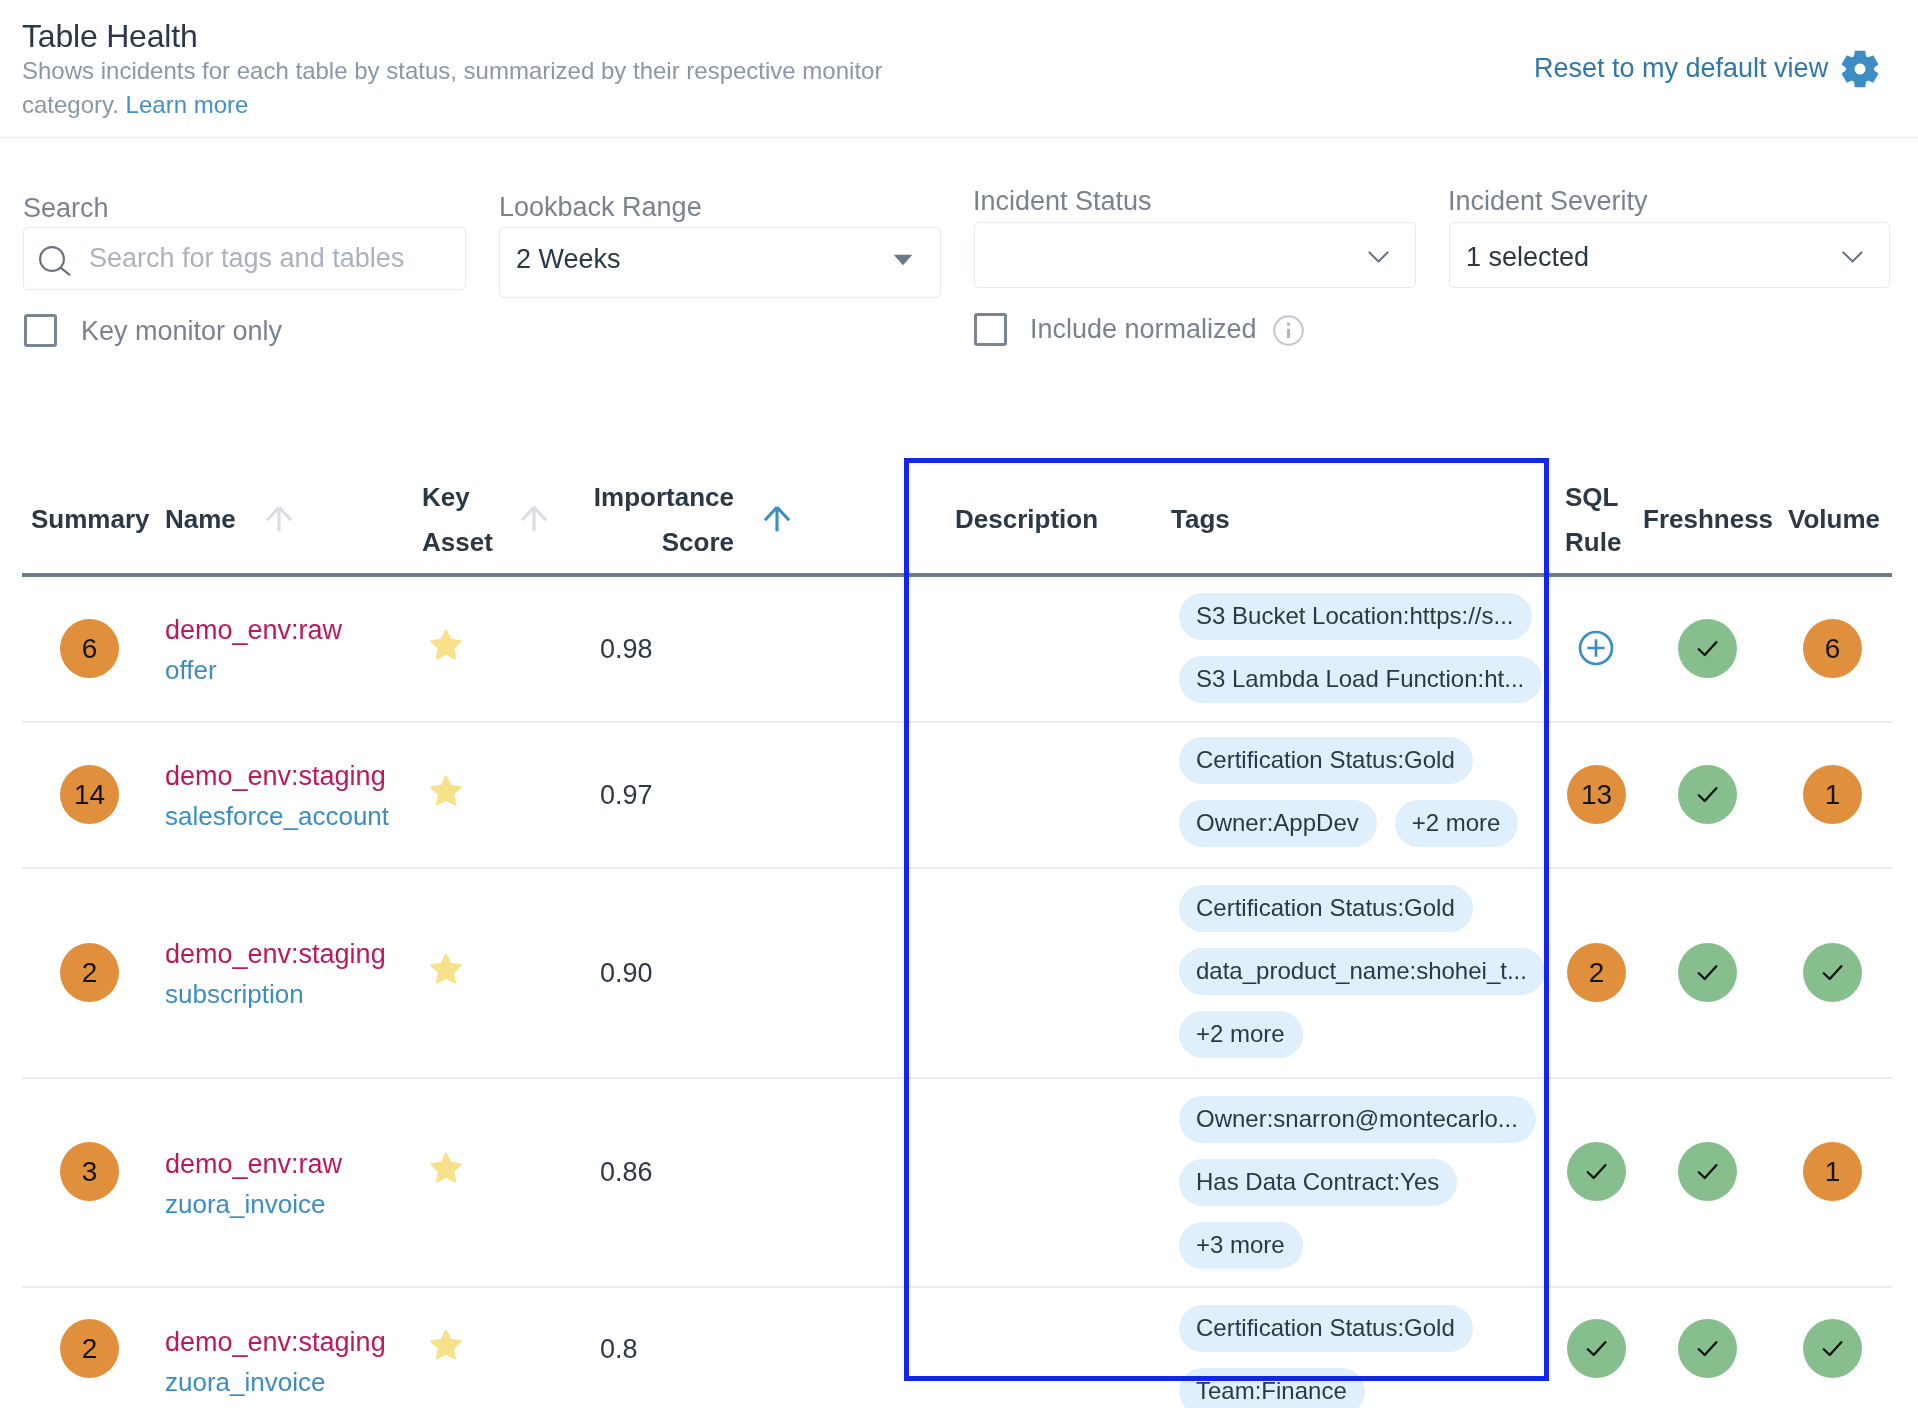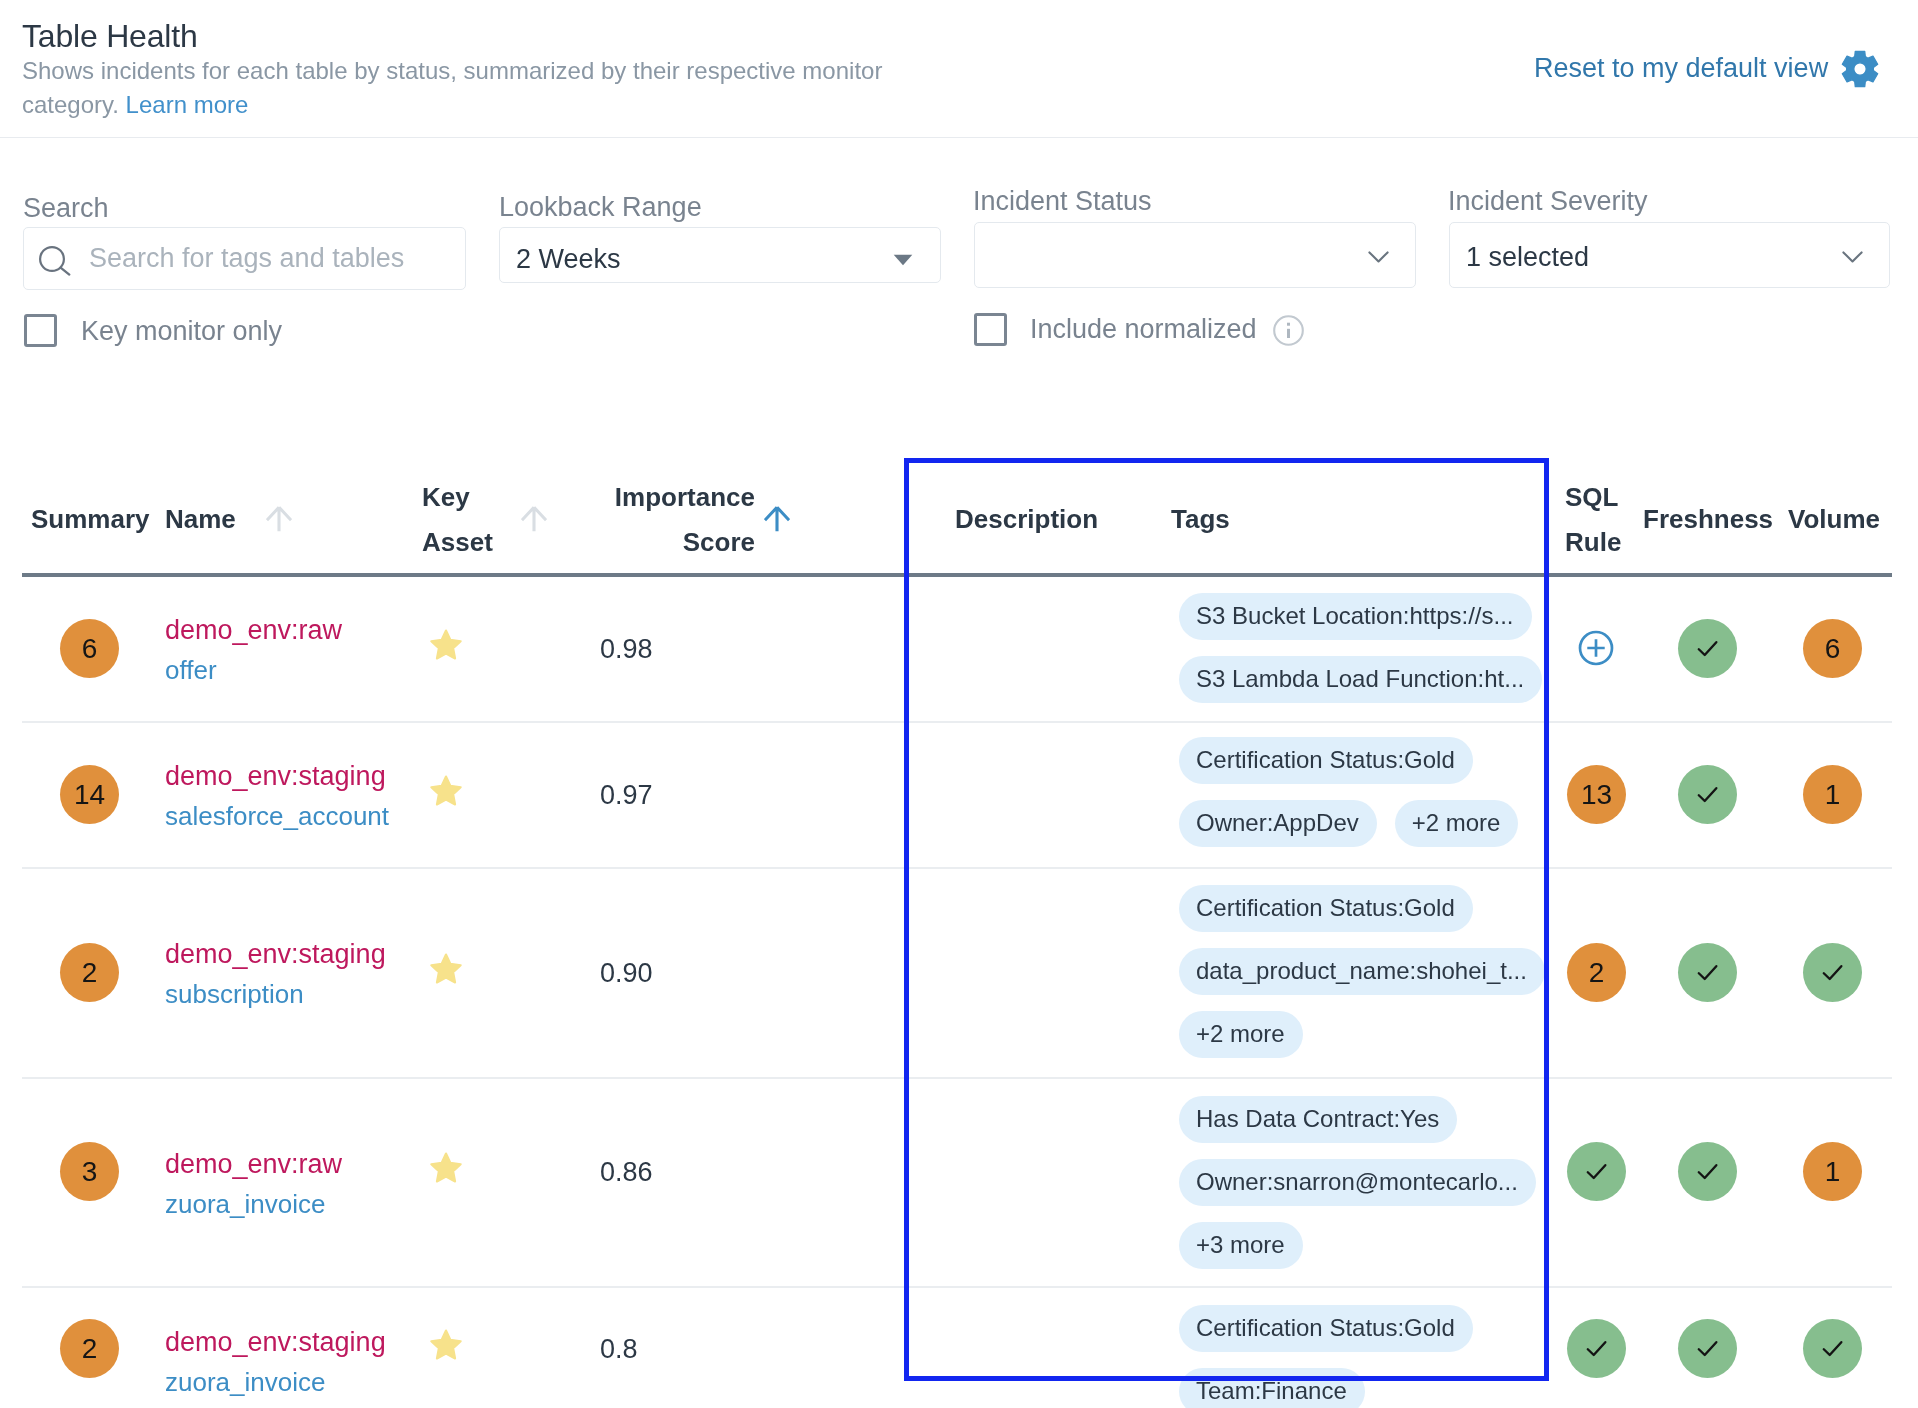--- a/index.html
+++ b/index.html
@@ -57,21 +57,21 @@
 <div>
  <div class="flabel" style="left:23px;top:191px">Search</div>
  <div class="fbox" style="left:23px;top:227px;width:443px;height:63px">
   <svg style="position:absolute;left:15px;top:18px;width:34px;height:30px" viewBox="0 0 34 30">
    <circle cx="13.0" cy="13.0" r="11.9" fill="none" stroke="#69737f" stroke-width="2.2"></circle>
    <line x1="21.6" y1="21.6" x2="30.3" y2="28.6" stroke="#69737f" stroke-width="2.3" stroke-linecap="round"></line>
   </svg>
   <div class="fph" style="left:65px;top:13px">Search for tags and tables</div>
  </div>
  <div class="flabel" style="left:499px;top:190px">Lookback Range</div>
- <div class="fbox" style="left:499px;top:227px;width:442px;height:56px">
+ <div class="fbox" style="left:499px;top:227px;width:442px;height:71px">
   <div class="fval" style="left:16px;top:14px">2 Weeks</div>
   <svg style="position:absolute;left:393px;top:26px;width:20px;height:12px" viewBox="0 0 20 12">
           <path d="M0.7 0.7 L19.3 0.7 L10 11.3 Z" fill="#6b7885"></path>
         </svg>
  </div>
  <div class="flabel" style="left:973px;top:184px">Incident Status</div>
  <div class="fbox" style="left:974px;top:222px;width:442px;height:66px">
   <div class="fval" style="left:16px;top:17px"></div>
   <svg style="position:absolute;left:393px;top:28px;width:21px;height:12px" viewBox="0 0 21 12">
           <path d="M1.4 1.4 L10.5 10.4 L19.6 1.4" fill="none" stroke="#69747f" stroke-width="2.1" stroke-linecap="round" stroke-linejoin="round"></path>
@@ -98,21 +98,21 @@
  <div>
   <div class="th" style="left:31px;top:497px">Summary</div>
   <div class="th" style="left:165px;top:497px">Name</div>
   <svg style="position:absolute;left:266px;top:506px;width:26px;height:26px" viewBox="0 0 26 26">
           <path d="M13 25.2 L13 1.6 M13 1.3 L0.9 14.2 M13 1.3 L25.1 14.2" fill="none" stroke="#d9dee3" stroke-width="3.1" stroke-linecap="butt" stroke-linejoin="miter"></path>
         </svg>
   <div class="th" style="left:422px;top:475px;width:99px">Key Asset</div>
   <svg style="position:absolute;left:521px;top:506px;width:26px;height:26px" viewBox="0 0 26 26">
           <path d="M13 25.2 L13 1.6 M13 1.3 L0.9 14.2 M13 1.3 L25.1 14.2" fill="none" stroke="#d9dee3" stroke-width="3.1" stroke-linecap="butt" stroke-linejoin="miter"></path>
         </svg>
-  <div class="th" style="left:571px;top:475px;width:184px;text-align:right">Importance Score</div>
+  <div class="th" style="left:550px;top:475px;width:184px;text-align:right">Importance Score</div>
   <svg style="position:absolute;left:764px;top:506px;width:26px;height:26px" viewBox="0 0 26 26">
           <path d="M13 25.2 L13 1.6 M13 1.3 L0.9 14.2 M13 1.3 L25.1 14.2" fill="none" stroke="#3c8dc5" stroke-width="3.1" stroke-linecap="butt" stroke-linejoin="miter"></path>
         </svg>
   <div class="th" style="left:955px;top:497px">Description</div>
   <div class="th" style="left:1171px;top:497px">Tags</div>
   <div class="th" style="left:1565px;top:475px;width:62px">SQL Rule</div>
   <div class="th" style="left:1643px;top:497px">Freshness</div>
   <div class="th" style="left:1788px;top:497px">Volume</div>
  </div>
  <div class="hline"></div>
@@ -207,22 +207,22 @@
   <div class="badge orange" style="left:60px;top:1142px;width:59px;height:59px">
           <span>3</span>
         </div>
   <div class="schema" style="left:165px;top:1147px">demo_env:raw</div>
   <a href="#" class="tname" style="left:165px;top:1187px">zuora_invoice</a>
   <svg class="star" style="left:429px;top:1151px" viewBox="0 0 24 24">
           <path fill="#f7e28b" stroke="#f7e28b" stroke-width="1.5" stroke-linejoin="round" d="M12.00 1.80 L15.12 8.41 L22.37 9.33 L17.04 14.34 L18.41 21.52 L12.00 18.00 L5.59 21.52 L6.96 14.34 L1.63 9.33 L8.88 8.41 Z"></path>
         </svg>
   <div class="imp" style="left:600px;top:1155px;width:218px">0.86</div>
   <div class="tagwrap" style="top:1096px">
+   <span class="pill">Owner:snarron@montecarlo...</span>
    <span class="pill">Has Data Contract:Yes</span>
-   <span class="pill">Owner:snarron@montecarlo...</span>
    <span class="pill">+3 more</span>
   </div>
   <div class="badge green" style="left:1567px;top:1142px;width:59px;height:59px">
           <svg style="position:absolute;left:15px;top:15px;width:29px;height:29px" viewBox="0 0 24 24">
             <path d="M4.8 12.6 L9.7 17.4 L19.3 6.8" fill="none" stroke="#141414" stroke-width="1.95" stroke-linecap="round" stroke-linejoin="round"></path>
           </svg>
         </div>
   <div class="badge green" style="left:1678px;top:1142px;width:59px;height:59px">
           <svg style="position:absolute;left:15px;top:15px;width:29px;height:29px" viewBox="0 0 24 24">
             <path d="M4.8 12.6 L9.7 17.4 L19.3 6.8" fill="none" stroke="#141414" stroke-width="1.95" stroke-linecap="round" stroke-linejoin="round"></path>

